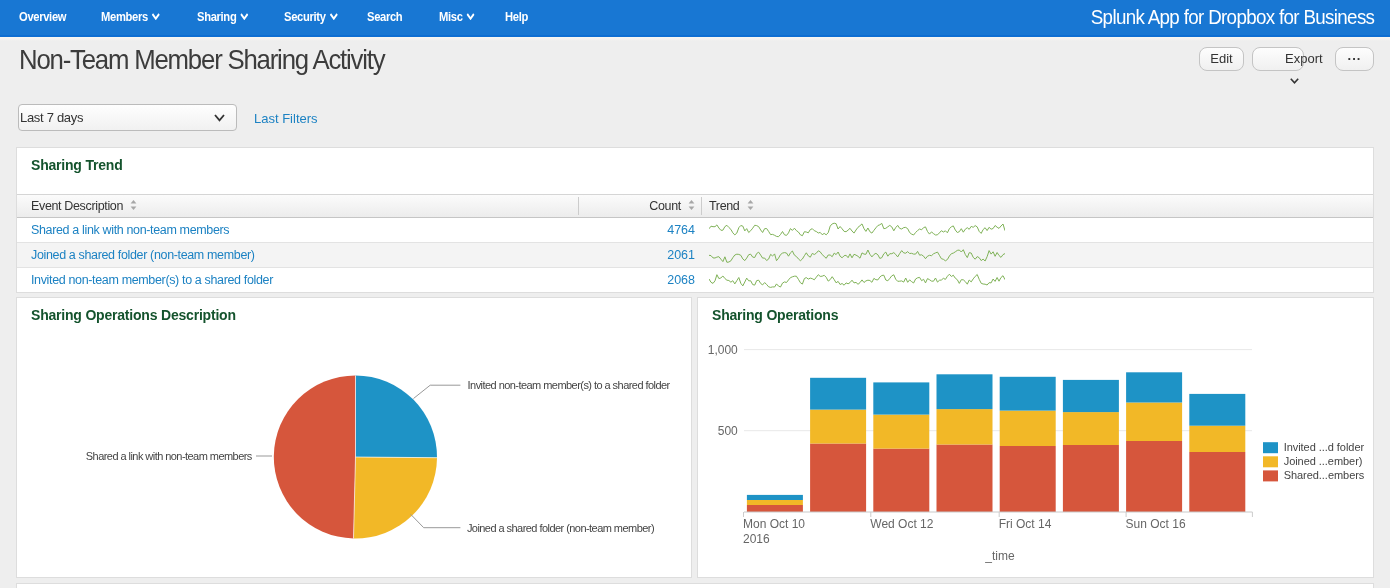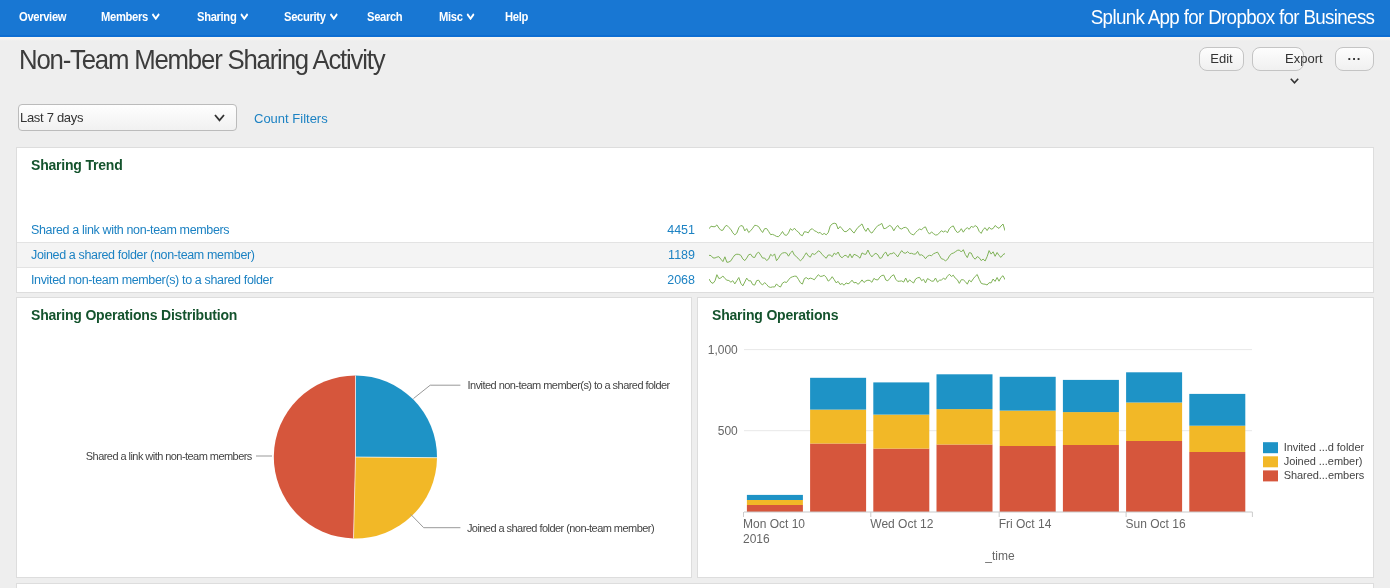--- a/index.html
+++ b/index.html
@@ -58,49 +58,65 @@
 <div id="h1">Non-Team Member Sharing Activity</div>
 <div class="btn" style="left:1199px; width:45px;">Edit</div>
 <div class="btn" style="left:1252px; width:52px;padding-left:32px;">Export&nbsp; <svg width="9" height="6" viewBox="0 0 9 6" style="vertical-align:1px">
       <path d="M0.8 0.8 L4.5 4.8 L8.2 0.8" stroke="#333" stroke-width="1.6" fill="none"></path>
     </svg></div>
 <div class="btn" style="left:1335px; width:39px; font-weight:bold; letter-spacing:1px; line-height:15px;">...</div>
 
 <div id="dd">Last 7 days<svg width="11" height="8" viewBox="0 0 11 8">
       <path d="M1 1 L5.5 6.4 L10 1" stroke="#333" stroke-width="1.8" fill="none"></path>
     </svg></div>
-<a id="hidef" href="#">Count Filters</a>
+<a id="hidef" href="#">Last Filters</a>
 
 <div class="panel" style="left:16px; top:147px; width:1358px; height:146px;">
   <div class="ptitle">Sharing Trend</div>
+  <div id="thead">
+    <span class="th" style="left:14px">Event Description <svg class="sort" width="7" height="10" viewBox="0 0 7 10">
+          <path d="M3.5 0 L6.4 3.6 L0.6 3.6 Z" fill="#a7a7a7"></path>
+          <path d="M3.5 10 L6.4 6.4 L0.6 6.4 Z" fill="#a7a7a7"></path>
+        </svg></span>
+    <span class="th" style="right:678px; width:80px; text-align:right;">Count <svg class="sort" width="7" height="10" viewBox="0 0 7 10">
+          <path d="M3.5 0 L6.4 3.6 L0.6 3.6 Z" fill="#a7a7a7"></path>
+          <path d="M3.5 10 L6.4 6.4 L0.6 6.4 Z" fill="#a7a7a7"></path>
+        </svg></span>
+    <span class="th" style="left:692px">Trend <svg class="sort" width="7" height="10" viewBox="0 0 7 10">
+          <path d="M3.5 0 L6.4 3.6 L0.6 3.6 Z" fill="#a7a7a7"></path>
+          <path d="M3.5 10 L6.4 6.4 L0.6 6.4 Z" fill="#a7a7a7"></path>
+        </svg></span>
+    <span class="vline" style="left:561px"></span>
+    <span class="vline" style="left:684px"></span>
+  </div>
   <div class="row" style="top:70px; background:#fff; height:24.5px;">
     <a href="#">Shared a link with non-team members</a>
-      <span class="cnt">4451</span>
+      <span class="cnt">4764</span>
     <svg class="sp" width="296" height="19">
         <polyline points="0.0,7.8 2.0,5.2 4.0,5.7 6.0,5.7 7.9,3.9 9.9,7.0 11.9,9.3 13.9,9.2 15.9,5.6 17.9,4.3 19.9,6.5 21.9,8.4 23.8,11.8 25.8,13.9 27.8,12.1 29.8,6.7 31.8,4.5 33.8,5.1 35.8,9.9 37.7,7.6 39.7,11.5 41.7,9.7 43.7,7.2 45.7,4.3 47.7,4.6 49.7,5.7 51.7,9.0 53.6,11.5 55.6,7.7 57.6,7.5 59.6,10.4 61.6,13.6 63.6,13.4 65.6,14.3 67.5,15.4 69.5,15.7 71.5,13.5 73.5,10.5 75.5,13.8 77.5,14.4 79.5,11.9 81.4,7.6 83.4,9.4 85.4,7.2 87.4,9.6 89.4,11.0 91.4,13.8 93.4,14.7 95.4,10.7 97.3,11.0 99.3,11.8 101.3,8.6 103.3,7.7 105.3,9.7 107.3,10.5 109.3,12.0 111.2,11.4 113.2,13.7 115.2,12.4 117.2,13.8 119.2,11.7 121.2,5.1 123.2,2.9 125.2,2.2 127.1,2.7 129.1,8.0 131.1,5.5 133.1,7.8 135.1,10.4 137.1,10.7 139.1,9.1 141.0,7.3 143.0,10.0 145.0,12.1 147.0,9.0 149.0,6.3 151.0,4.7 153.0,2.9 155.0,7.6 156.9,10.4 158.9,7.0 160.9,10.7 162.9,12.1 164.9,9.4 166.9,6.8 168.9,4.5 170.8,3.8 172.8,2.4 174.8,7.7 176.8,7.3 178.8,5.8 180.8,4.4 182.8,5.9 184.8,9.8 186.7,6.6 188.7,4.4 190.7,7.4 192.7,8.0 194.7,6.6 196.7,6.4 198.7,7.7 200.6,11.5 202.6,13.1 204.6,14.0 206.6,11.5 208.6,9.5 210.6,8.0 212.6,8.8 214.6,6.6 216.5,5.9 218.5,10.5 220.5,13.1 222.5,10.9 224.5,12.6 226.5,14.0 228.5,13.8 230.4,11.9 232.4,9.7 234.4,11.0 236.4,9.8 238.4,11.8 240.4,7.6 242.4,5.8 244.3,4.9 246.3,9.0 248.3,11.5 250.3,10.7 252.3,7.7 254.3,11.2 256.3,8.2 258.3,6.7 260.2,8.3 262.2,5.4 264.2,6.3 266.2,4.6 268.2,5.9 270.2,10.4 272.2,12.4 274.1,8.6 276.1,6.7 278.1,9.6 280.1,6.3 282.1,8.2 284.1,7.5 286.1,4.5 288.1,6.2 290.0,7.4 292.0,5.0 294.0,3.0 296.0,9.7" fill="none" stroke="#7fb257" stroke-width="1"></polyline>
       </svg>
   </div>
   <div class="row" style="top:94.5px; background:#f4f4f4; height:25px;">
     <a href="#">Joined a shared folder (non-team member)</a>
-      <span class="cnt">1189</span>
+      <span class="cnt">2061</span>
     <svg class="sp" width="296" height="19">
         <polyline points="0.0,9.3 2.0,9.6 4.0,11.9 6.0,12.0 7.9,11.1 9.9,10.7 11.9,13.2 13.9,15.6 15.9,10.8 17.9,16.3 19.9,16.0 21.9,14.8 23.8,11.7 25.8,9.0 27.8,8.2 29.8,8.4 31.8,9.3 33.8,12.9 35.8,14.6 37.7,12.1 39.7,8.7 41.7,8.2 43.7,11.1 45.7,11.5 47.7,7.5 49.7,6.2 51.7,9.1 53.6,12.1 55.6,12.0 57.6,14.5 59.6,13.1 61.6,8.4 63.6,9.9 65.6,7.9 67.5,14.7 69.5,12.2 71.5,8.6 73.5,7.1 75.5,6.6 77.5,7.0 79.5,10.2 81.4,6.9 83.4,5.0 85.4,9.1 87.4,10.5 89.4,12.9 91.4,14.7 93.4,13.0 95.4,9.7 97.3,6.8 99.3,9.9 101.3,11.2 103.3,7.4 105.3,8.5 107.3,7.2 109.3,4.8 111.2,5.8 113.2,8.6 115.2,10.4 117.2,12.3 119.2,9.0 121.2,9.0 123.2,10.7 125.2,7.1 127.1,8.6 129.1,6.0 131.1,10.2 133.1,11.8 135.1,9.7 137.1,9.3 139.1,11.7 141.0,7.9 143.0,11.8 145.0,8.3 147.0,9.1 149.0,10.3 151.0,12.2 153.0,6.9 155.0,8.1 156.9,8.3 158.9,4.0 160.9,8.3 162.9,10.9 164.9,8.5 166.9,7.3 168.9,8.8 170.8,12.4 172.8,11.7 174.8,7.8 176.8,6.1 178.8,10.2 180.8,7.7 182.8,7.7 184.8,6.6 186.7,8.4 188.7,10.9 190.7,7.5 192.7,4.6 194.7,6.9 196.7,7.2 198.7,5.6 200.6,7.5 202.6,7.3 204.6,8.1 206.6,8.1 208.6,5.4 210.6,9.2 212.6,8.8 214.6,10.2 216.5,12.7 218.5,10.2 220.5,9.3 222.5,9.7 224.5,7.8 226.5,6.9 228.5,6.1 230.4,9.3 232.4,12.7 234.4,13.3 236.4,14.8 238.4,13.5 240.4,10.0 242.4,7.7 244.3,7.1 246.3,5.8 248.3,4.4 250.3,4.0 252.3,6.0 254.3,3.7 256.3,8.5 258.3,11.6 260.2,6.7 262.2,7.0 264.2,11.3 266.2,13.2 268.2,10.6 270.2,11.7 272.2,14.6 274.1,13.1 276.1,15.0 278.1,10.7 280.1,4.6 282.1,8.1 284.1,5.8 286.1,10.3 288.1,6.5 290.0,9.5 292.0,11.4 294.0,8.6 296.0,7.6" fill="none" stroke="#7fb257" stroke-width="1"></polyline>
       </svg>
   </div>
   <div class="row" style="top:119.5px; background:#fff; height:24.5px; border-bottom:none;">
     <a href="#">Invited non-team member(s) to a shared folder</a>
       <span class="cnt">2068</span>
     <svg class="sp" width="296" height="19">
         <polyline points="0.0,8.0 2.0,11.3 4.0,12.4 6.0,9.8 7.9,3.7 9.9,7.6 11.9,6.9 13.9,5.0 15.9,7.5 17.9,9.2 19.9,9.5 21.9,11.2 23.8,9.7 25.8,12.9 27.8,9.7 29.8,6.5 31.8,12.3 33.8,14.9 35.8,11.0 37.7,7.1 39.7,9.8 41.7,9.8 43.7,13.6 45.7,14.1 47.7,9.6 49.7,9.2 51.7,12.5 53.6,13.9 55.6,11.6 57.6,13.4 59.6,15.8 61.6,16.4 63.6,15.9 65.6,16.0 67.5,12.9 69.5,15.1 71.5,16.0 73.5,12.1 75.5,10.9 77.5,11.5 79.5,8.9 81.4,6.7 83.4,5.8 85.4,5.2 87.4,5.2 89.4,8.3 91.4,11.7 93.4,13.1 95.4,7.5 97.3,6.6 99.3,8.1 101.3,7.1 103.3,7.7 105.3,8.8 107.3,6.2 109.3,3.7 111.2,5.4 113.2,5.2 115.2,4.3 117.2,6.3 119.2,10.1 121.2,8.6 123.2,5.7 125.2,8.6 127.1,11.8 129.1,10.4 131.1,13.5 133.1,12.5 135.1,14.2 137.1,11.9 139.1,12.8 141.0,11.6 143.0,9.2 145.0,11.9 147.0,11.4 149.0,13.3 151.0,11.6 153.0,8.9 155.0,11.5 156.9,9.9 158.9,9.2 160.9,9.5 162.9,11.3 164.9,7.4 166.9,8.7 168.9,8.9 170.8,6.1 172.8,4.5 174.8,4.2 176.8,9.0 178.8,9.8 180.8,7.4 182.8,4.8 184.8,3.8 186.7,8.2 188.7,10.3 190.7,10.2 192.7,9.9 194.7,11.1 196.7,7.0 198.7,11.3 200.6,8.9 202.6,10.6 204.6,12.0 206.6,8.0 208.6,6.8 210.6,6.4 212.6,9.7 214.6,8.3 216.5,11.9 218.5,7.6 220.5,8.7 222.5,10.1 224.5,10.2 226.5,7.0 228.5,11.1 230.4,9.3 232.4,9.0 234.4,7.3 236.4,8.4 238.4,5.3 240.4,3.2 242.4,5.5 244.3,4.2 246.3,7.2 248.3,8.7 250.3,12.4 252.3,8.7 254.3,8.8 256.3,10.6 258.3,13.2 260.2,9.0 262.2,10.9 264.2,7.9 266.2,5.4 268.2,3.5 270.2,8.3 272.2,12.3 274.1,13.0 276.1,13.2 278.1,14.0 280.1,11.7 282.1,11.9 284.1,8.0 286.1,10.4 288.1,6.5 290.0,10.2 292.0,6.5 294.0,4.7 296.0,8.7" fill="none" stroke="#7fb257" stroke-width="1"></polyline>
       </svg>
   </div>
 </div>
 
 <div class="panel" style="left:16px; top:297px; width:676px; height:281px;">
-  <div class="ptitle">Sharing Operations Distribution</div>
+  <div class="ptitle">Sharing Operations Description</div>
   <svg class="abs" style="left:-1px;top:-1px" width="676" height="281">
     <path d="M339.5,160.0 L339.50,78.50 A81.5,81.5 0 0 1 421.00,160.71 Z" fill="#1e93c6"></path>
     <path d="M339.5,160.0 L421.00,160.71 A81.5,81.5 0 0 1 337.51,241.48 Z" fill="#f2b827"></path>
     <path d="M339.5,160.0 L337.51,241.48 A81.5,81.5 0 0 1 339.50,78.50 Z" fill="#d6563c"></path>
     <path d="M339.5 160.0 L339.5 78.5" stroke="rgba(255,255,255,0.65)" stroke-width="1"></path>
     <path d="M339.5 160.0 L421.00 160.71" stroke="rgba(255,255,255,0.65)" stroke-width="1"></path>
     <path d="M339.5 160.0 L337.51 241.48" stroke="rgba(255,255,255,0.65)" stroke-width="1"></path>
     <polyline points="397.5,101.5 414.2,88.2 444.4,88.2" fill="none" stroke="#999" stroke-width="1"></polyline>
     <polyline points="394.7,217.3 407.7,230.7 444.4,230.7" fill="none" stroke="#999" stroke-width="1"></polyline>
     <polyline points="240,159 256,159" fill="none" stroke="#999" stroke-width="1"></polyline>

